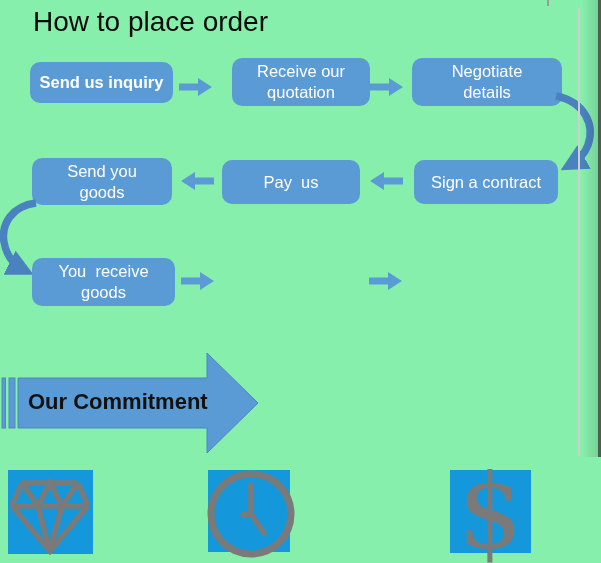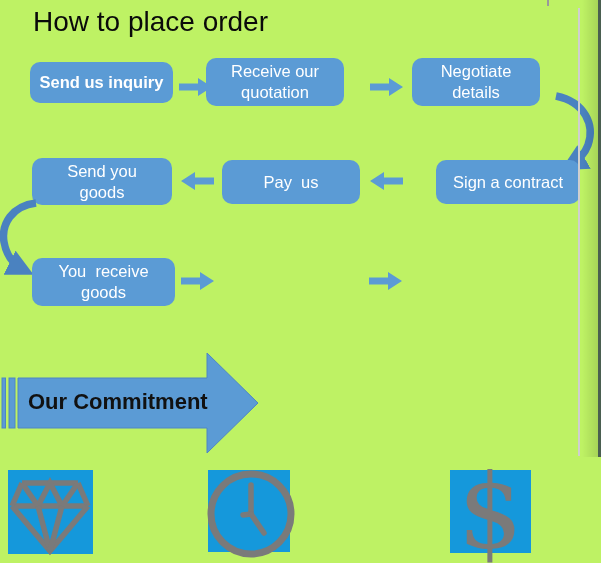--- a/index.html
+++ b/index.html
@@ -10,40 +10,40 @@
     --commitment-border:#4E86C4;
     --icon-tile-blue:#1598DB;
     --icon-glyph-gray:#7A7A7A;
     --title-color:#0A0A0A;
     --box-text-color:#FFFFFF;
     --commitment-text-color:#111111;
   }
   *{margin:0;padding:0;box-sizing:border-box;}
   html,body{background:#fff;}
   .stage{
-    position:relative;width:601px;height:563px;background:#bef264;
+    position:relative;width:601px;height:563px;background:#86efac;
     font-family:"Liberation Sans",sans-serif;overflow:hidden;
   }
   .title{
     position:absolute;left:33px;top:6px;
     font-size:28px;font-weight:400;letter-spacing:0px;
     color:var(--title-color);
   }
   .box{
     position:absolute;display:flex;align-items:center;justify-content:center;
     background:var(--box-blue);border-radius:10px;
     color:var(--box-text-color);font-size:16.5px;line-height:1.25;
     text-align:center;white-space:pre-wrap;
   }
   .b1{left:30px;top:62px;width:143px;height:41px;font-weight:bold;}
-  .b2{left:206px;top:58px;width:138px;height:48px;}
-  .b3{left:412px;top:58px;width:128px;height:48px;}
+  .b2{left:232px;top:58px;width:138px;height:48px;}
+  .b3{left:412px;top:58px;width:150px;height:48px;}
   .b4{left:32px;top:158px;width:140px;height:47px;text-align:center;}
   .b5{left:222px;top:160px;width:138px;height:44px;}
-  .b6{left:414px;top:160px;width:144px;height:44px;margin-left:22px;}
+  .b6{left:414px;top:160px;width:144px;height:44px;}
   .b7{left:32px;top:258px;width:143px;height:48px;}
   .b8{left:222px;top:258px;width:141px;height:46px;}
   .b9{left:413px;top:253px;width:147px;height:48px;}
   .conn{position:absolute;width:34px;height:20px;}
   .a1{left:179px;top:77px;}
   .a2{left:370px;top:77px;}
   .a3{left:180px;top:171px;}
   .a4{left:369px;top:171px;}
   .a5{left:181px;top:271px;}
   .a6{left:369px;top:271px;}

